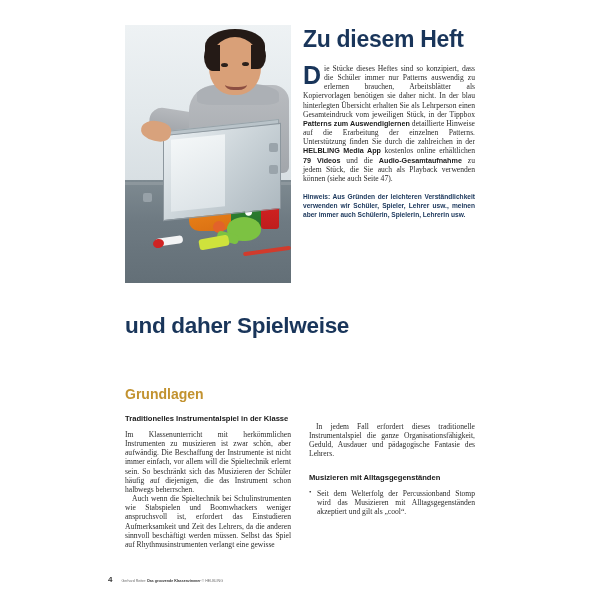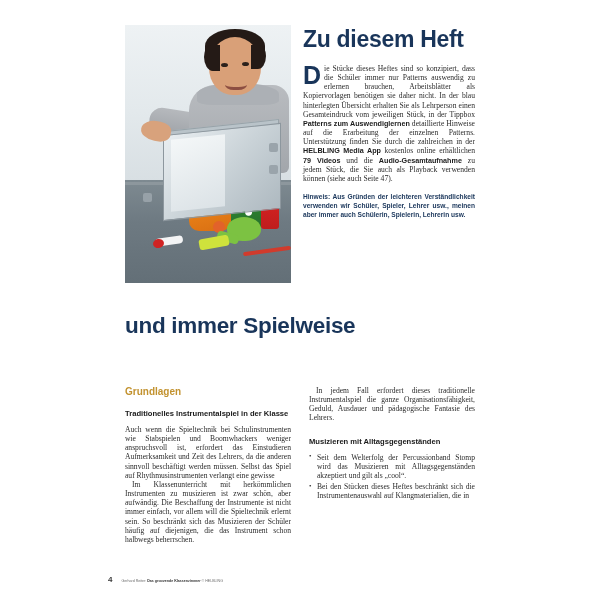--- a/index.html
+++ b/index.html
@@ -246,21 +246,21 @@
     left: 125px;
     top: 386px;
     width: 350px;
     display: flex;
     gap: 18px;
   }
   .col { width: 166px; }
   .kicker {
     font-family: "Liberation Sans", sans-serif;
     font-weight: bold;
-    font-size: 10px;
+    font-size: 14px;
     color: #c2922f;
     margin: 0 0 12px 0;
   }
   .subhead {
     font-family: "Liberation Sans", sans-serif;
     font-weight: bold;
     font-size: 7.6px;
     line-height: 10px;
     color: #1a1a1a;
     margin: 4px 0 6px 0;
@@ -268,21 +268,21 @@
   .subhead.spaced { margin-top: 14px; }
   .para {
     font-size: 7.6px;
     line-height: 9.15px;
     text-align: justify;
     hyphens: auto;
     color: #2b2b2b;
     margin: 0;
   }
   .para + .para { text-indent: 7px; }
-  .para.cont { text-indent: 7px; }
+  .para.cont { text-indent: 7px; margin-top: 36px; }
   .bullets {
     list-style: none;
     margin: 5px 0 0 0;
     padding: 0;
   }
   .bullets li {
     position: relative;
     padding-left: 8px;
     font-size: 7.6px;
     line-height: 9.15px;
@@ -377,38 +377,37 @@
 
       <p class="intro-body">
         <span class="dropcap">D</span><span>ie Stücke dieses Heftes sind so konzipiert, dass die Schüler immer nur Patterns auswendig zu erlernen brauchen, Arbeitsblätter als Kopiervorlagen benötigen sie daher nicht. In der blau hinterlegten Übersicht erhalten Sie als Lehrperson einen Gesamteindruck vom jeweiligen Stück, in der Tippbox </span><b>Patterns zum Auswendiglernen</b><span> detaillierte Hinweise auf die Erarbeitung der einzelnen Patterns. Unterstützung finden Sie durch die zahlreichen in der </span><b>HELBLING Media App</b><span> kostenlos online erhältlichen </span><b>79 Videos</b><span> und die </span><b>Audio-Gesamtaufnahme</b><span> zu jedem Stück, die Sie auch als Playback verwenden können (siehe auch Seite 47).</span>
       </p>
 
       <p class="intro-note">Hinweis: Aus Gründen der leichteren Verständlichkeit verwenden wir Schüler, Spieler, Lehrer usw., meinen aber immer auch Schülerin, Spielerin, Lehrerin usw.</p>
     </div>
   </div>
 
   <div class="main-heading">
-    <div>und immer Spielweise</div>
+    <div>und daher Spielweise</div>
   </div>
 
   <div class="columns">
 
     <div class="col">
       <div class="kicker">Grundlagen</div>
       <div class="subhead">Traditionelles Instrumentalspiel in der Klasse</div>
+      <p class="para">Im Klassenunterricht mit herkömmlichen Instrumenten zu musizieren ist zwar schön, aber aufwändig. Die Beschaffung der Instrumente ist nicht immer einfach, vor allem will die Spieltechnik erlernt sein. So beschränkt sich das Musizieren der Schüler häufig auf diejenigen, die das Instrument schon halbwegs beherrschen.</p>
       <p class="para">Auch wenn die Spieltechnik bei Schulinstrumenten wie Stabspielen und Boomwhackers weniger anspruchsvoll ist, erfordert das Einstudieren Aufmerksamkeit und Zeit des Lehrers, da die anderen sinnvoll beschäftigt werden müssen. Selbst das Spiel auf Rhythmusinstrumenten verlangt eine gewisse</p>
-      <p class="para">Im Klassenunterricht mit herkömmlichen Instrumenten zu musizieren ist zwar schön, aber aufwändig. Die Beschaffung der Instrumente ist nicht immer einfach, vor allem will die Spieltechnik erlernt sein. So beschränkt sich das Musizieren der Schüler häufig auf diejenigen, die das Instrument schon halbwegs beherrschen.</p>
     </div>
 
     <div class="col">
       <p class="para cont">In jedem Fall erfordert dieses traditionelle Instrumentalspiel die ganze Organisationsfähigkeit, Geduld, Ausdauer und pädagogische Fantasie des Lehrers.</p>
       <div class="subhead spaced">Musizieren mit Alltagsgegenständen</div>
       <ul class="bullets">
         <li>Seit dem Welterfolg der Percussionband Stomp wird das Musizieren mit Alltagsgegenständen akzeptiert und gilt als „cool“.</li>
-        <li>Bei den Stücken dieses Heftes beschränkt sich die Instrumentenauswahl auf Klangmaterialien, die in</li>
       </ul>
     </div>
   </div>
 
   <div class="footer">
     <div class="folio">4</div>
     <div class="footer-text">
       <span>Gerhard Reiter:</span>
       <b>Das groovende Klassenzimmer</b>
       <span>© HELBLING</span>

